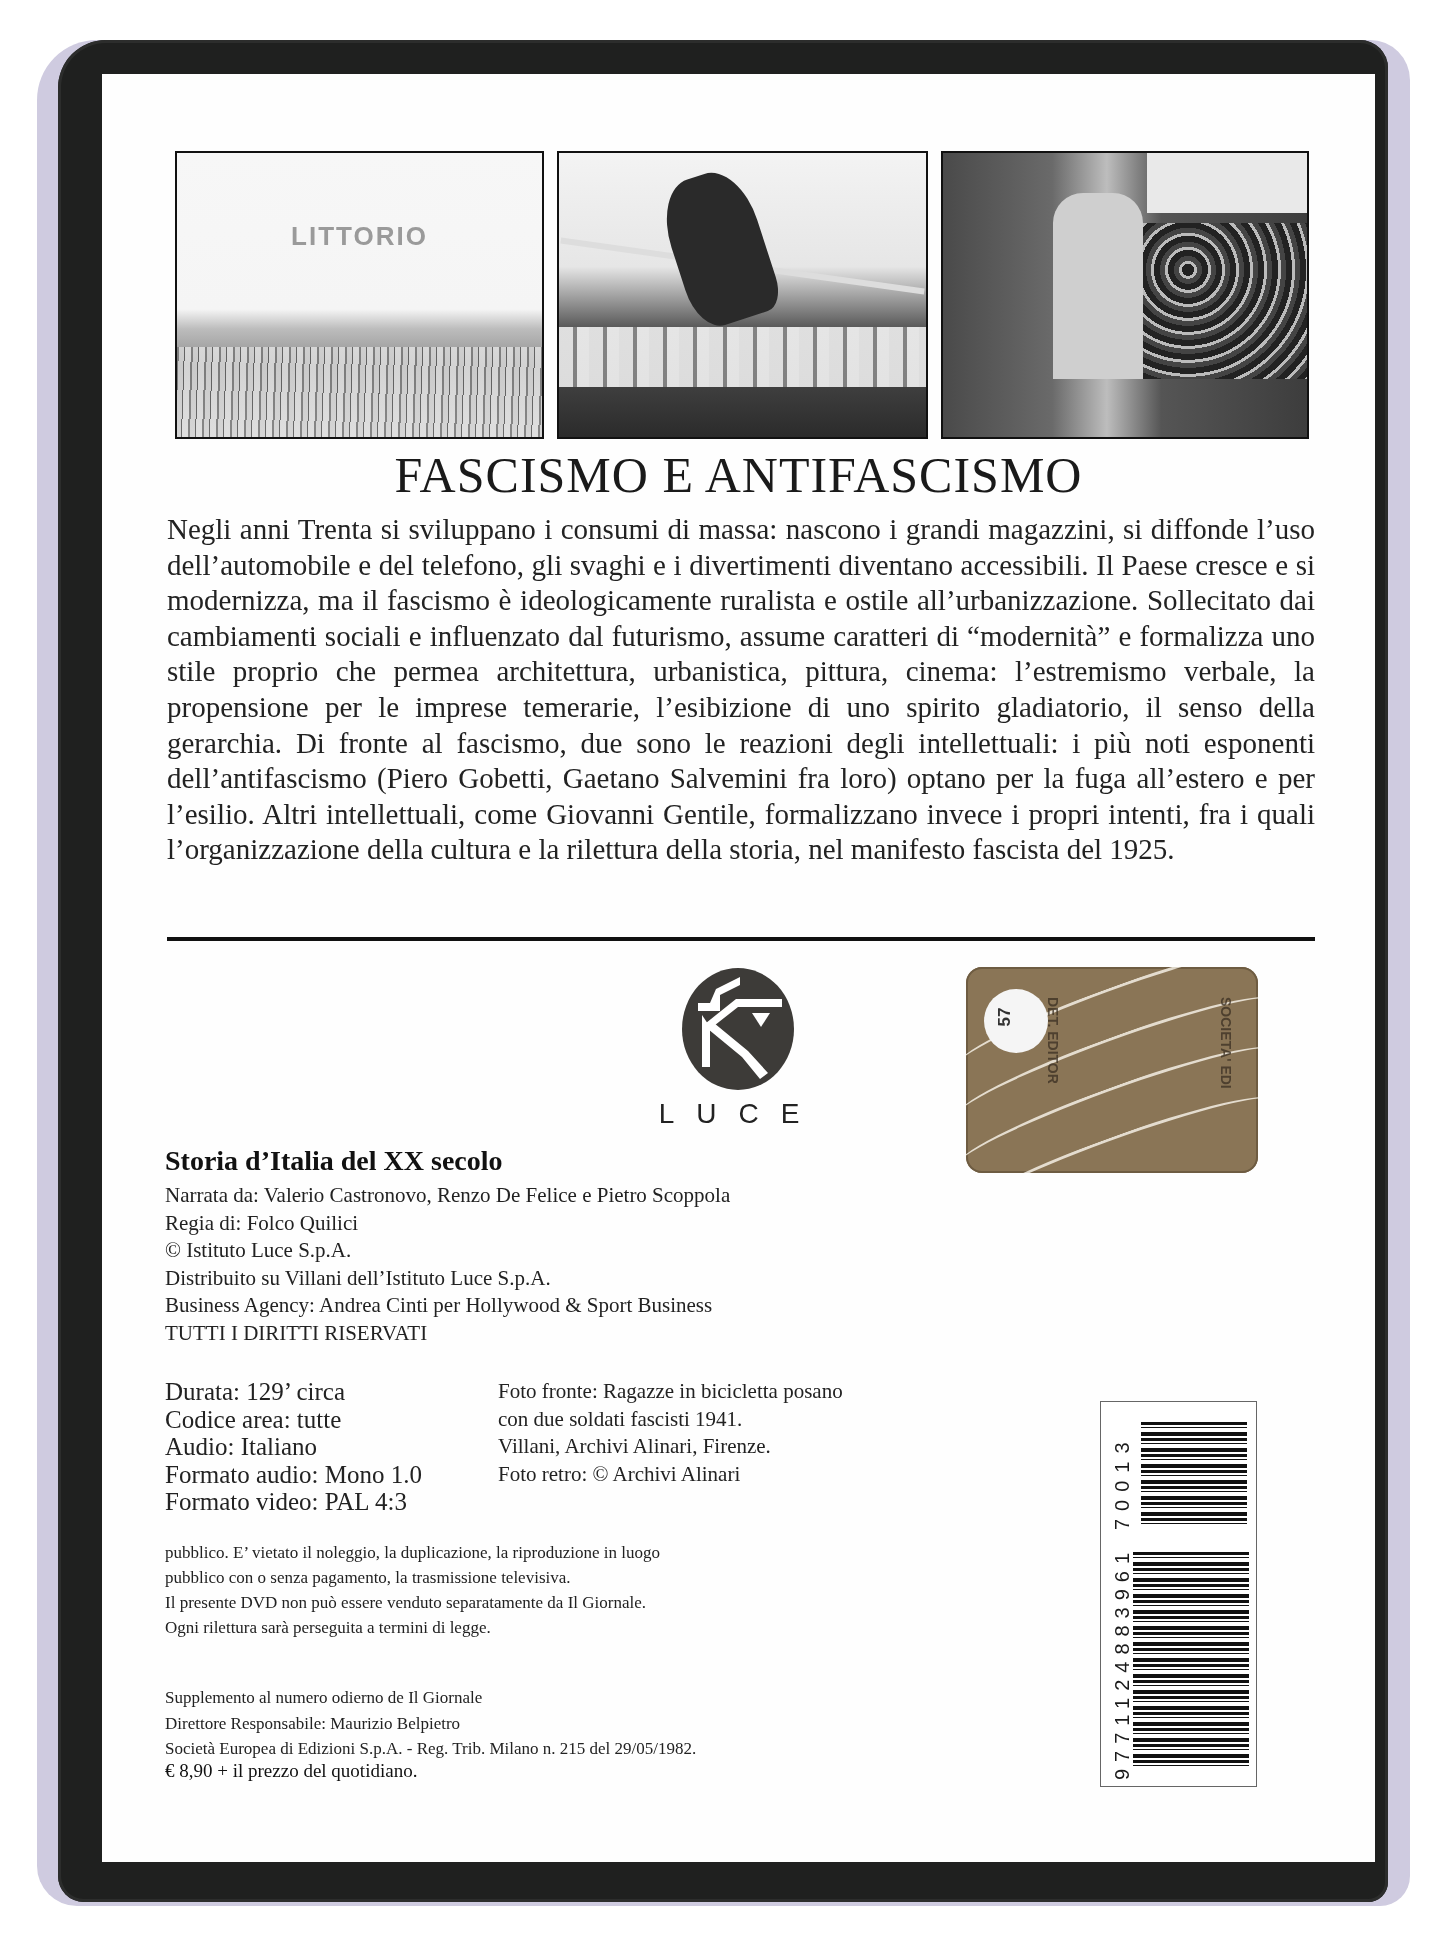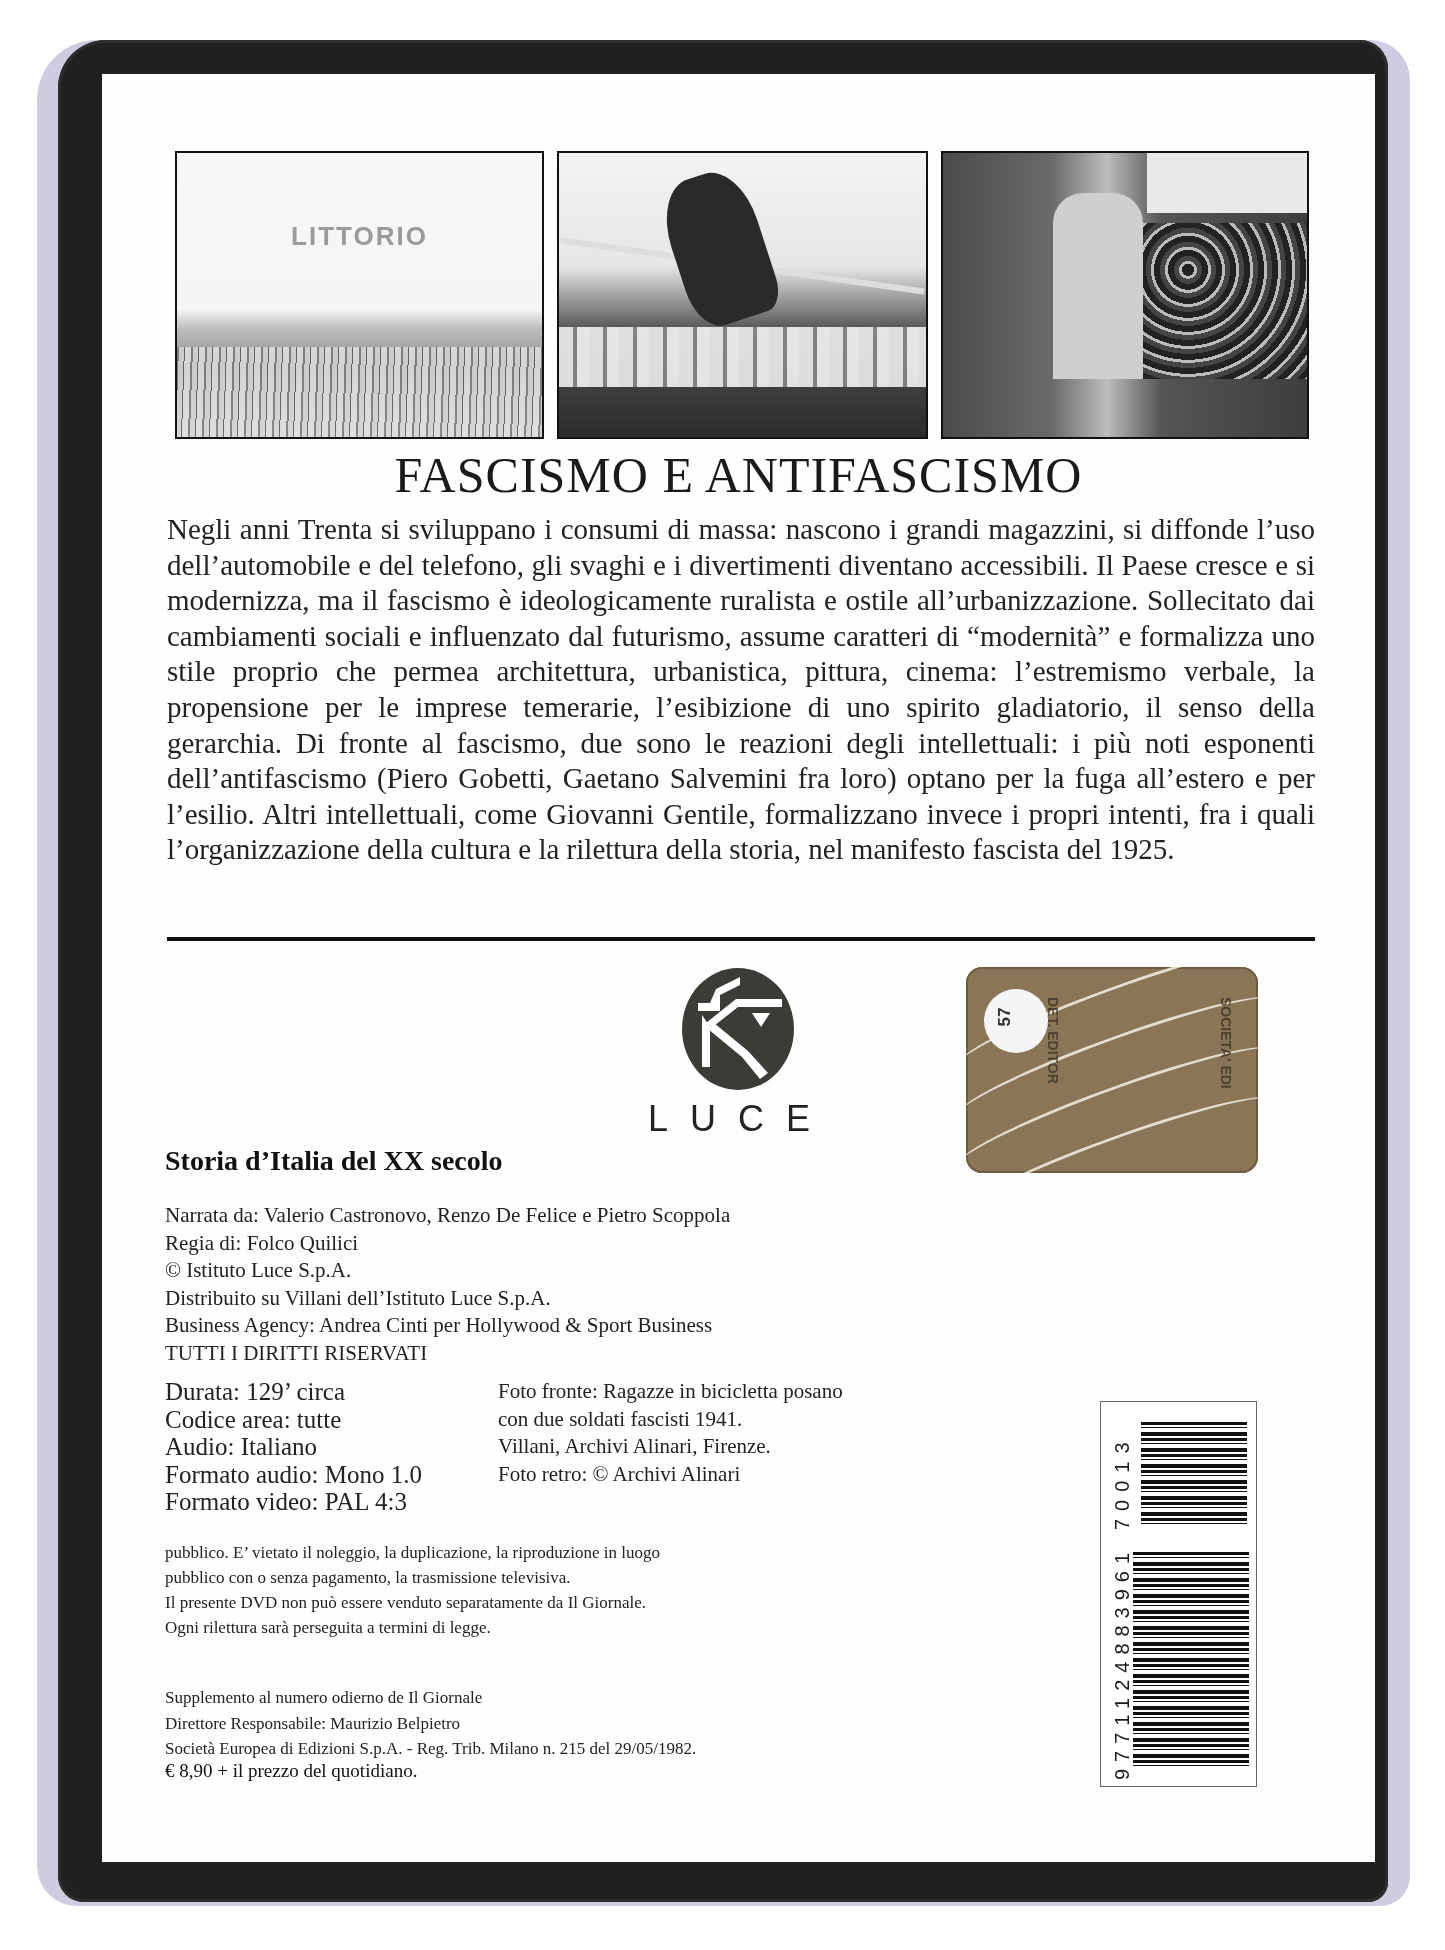--- a/index.html
+++ b/index.html
@@ -17,28 +17,28 @@
   .p2 .bar { position:absolute; left:0; top:110px; width:100%; height:6px; background:#ddd; transform:rotate(8deg); }
   .p2 .crowd { position:absolute; left:0; right:0; bottom:50px; height:60px; background:repeating-linear-gradient(90deg,#eee 0 14px,#888 14px 18px,#f5f5f5 18px 30px); opacity:.9;}
   .p3 { left:941px; width:368px; background:linear-gradient(90deg,#4a4a4a 0%, #6a6a6a 30%, #bdbdbd 45%, #555 60%, #3d3d3d 100%); }
   .p3 .sky { position:absolute; right:0; top:0; width:160px; height:60px; background:#e9e9e9; }
   .p3 .people { position:absolute; left:110px; top:40px; width:90px; height:186px; background:#cfcfcf; border-radius:30px 30px 0 0; }
   .p3 .crowd { position:absolute; right:0; top:70px; width:170px; height:156px; background:repeating-radial-gradient(circle at 30% 30%, #222 0 6px, #bbb 6px 9px, #444 9px 14px); }
   .title { left:102px; width:1273px; top:446px; text-align:center; font-size:50px; letter-spacing:1px; font-weight:normal; }
   .body-text { left:167px; width:1148px; top:512px; font-size:29px; line-height:35.6px; text-align:justify; color:#222; }
   .divider { left:167px; top:937px; width:1148px; height:4px; background:#111; }
   .logo { left:680px; top:967px; width:116px; height:124px; }
-  .luce { left:640px; top:1098px; width:200px; text-align:center; font-family:"Liberation Sans","DejaVu Sans",sans-serif; font-size:36px; letter-spacing:22px; color:#222; }
+  .luce { left:640px; top:1098px; width:200px; text-align:center; font-family:"Liberation Sans","DejaVu Sans",sans-serif; font-size:28px; letter-spacing:22px; color:#222; }
   .sticker { left:966px; top:967px; width:292px; height:206px; border-radius:16px; background:#8a7556; overflow:hidden; box-shadow:inset 0 0 0 2px #6e5c42; }
   .sticker .wave { position:absolute; left:-20px; width:340px; height:40px; border-top:3px solid #f4efe4; border-radius:50%; transform:rotate(-20deg); opacity:.85; }
   .sticker .seal { position:absolute; left:18px; top:22px; width:64px; height:64px; border-radius:50%; background:#f5f5f5; }
   .sticker .seal-num { position:absolute; left:30px; top:40px; font-family:"Liberation Sans","DejaVu Sans",sans-serif; font-size:17px; font-weight:bold; color:#333; transform:rotate(-90deg); }
   .sticker .vtext { position:absolute; top:150px; font-family:"Liberation Sans","DejaVu Sans",sans-serif; font-size:14px; font-weight:bold; color:#3a2f22; transform:rotate(90deg); transform-origin:left top; white-space:nowrap; opacity:.75; }
   .credits-heading { left:165px; top:1145px; font-size:28px; font-weight:bold; color:#111; }
-  .credits { left:165px; top:1182px; font-size:21px; line-height:27.5px; color:#222;margin-top:20px; }
+  .credits { left:165px; top:1182px; font-size:21px; line-height:27.5px; color:#222; }
   .specs-left { left:165px; top:1378px; font-size:25px; line-height:27.5px; color:#222; }
   .specs-right { left:498px; top:1378px; font-size:21px; line-height:27.5px; color:#222; }
   .legal { left:165px; top:1540px; font-size:17px; line-height:25px; color:#222; }
   .supp { left:165px; top:1685px; font-size:17px; line-height:25.5px; color:#222; }
   .price { left:165px; top:1760px; font-size:19px; color:#111; }
   .barcode-box { left:1100px; top:1401px; width:157px; height:386px; border:1px solid #666; box-sizing:border-box; background:#fff; }
   .bc-bars { position:absolute; background:repeating-linear-gradient(180deg,#111 0 3px,#fff 3px 5px,#111 5px 6px,#fff 6px 10px,#111 10px 14px,#fff 14px 16px); }
   .bc-digits-main { position:absolute; left:8px; top:110px; font-family:"Liberation Sans","DejaVu Sans",sans-serif; font-size:20px; letter-spacing:7px; transform:rotate(-90deg); transform-origin:left top; white-space:nowrap; }
   .bc-digits-addon { position:absolute; left:10px; top:128px; font-family:"Liberation Sans","DejaVu Sans",sans-serif; font-size:20px; letter-spacing:8px; transform:rotate(-90deg); transform-origin:left top; white-space:nowrap; }
   .line { display:block; white-space:nowrap; }

